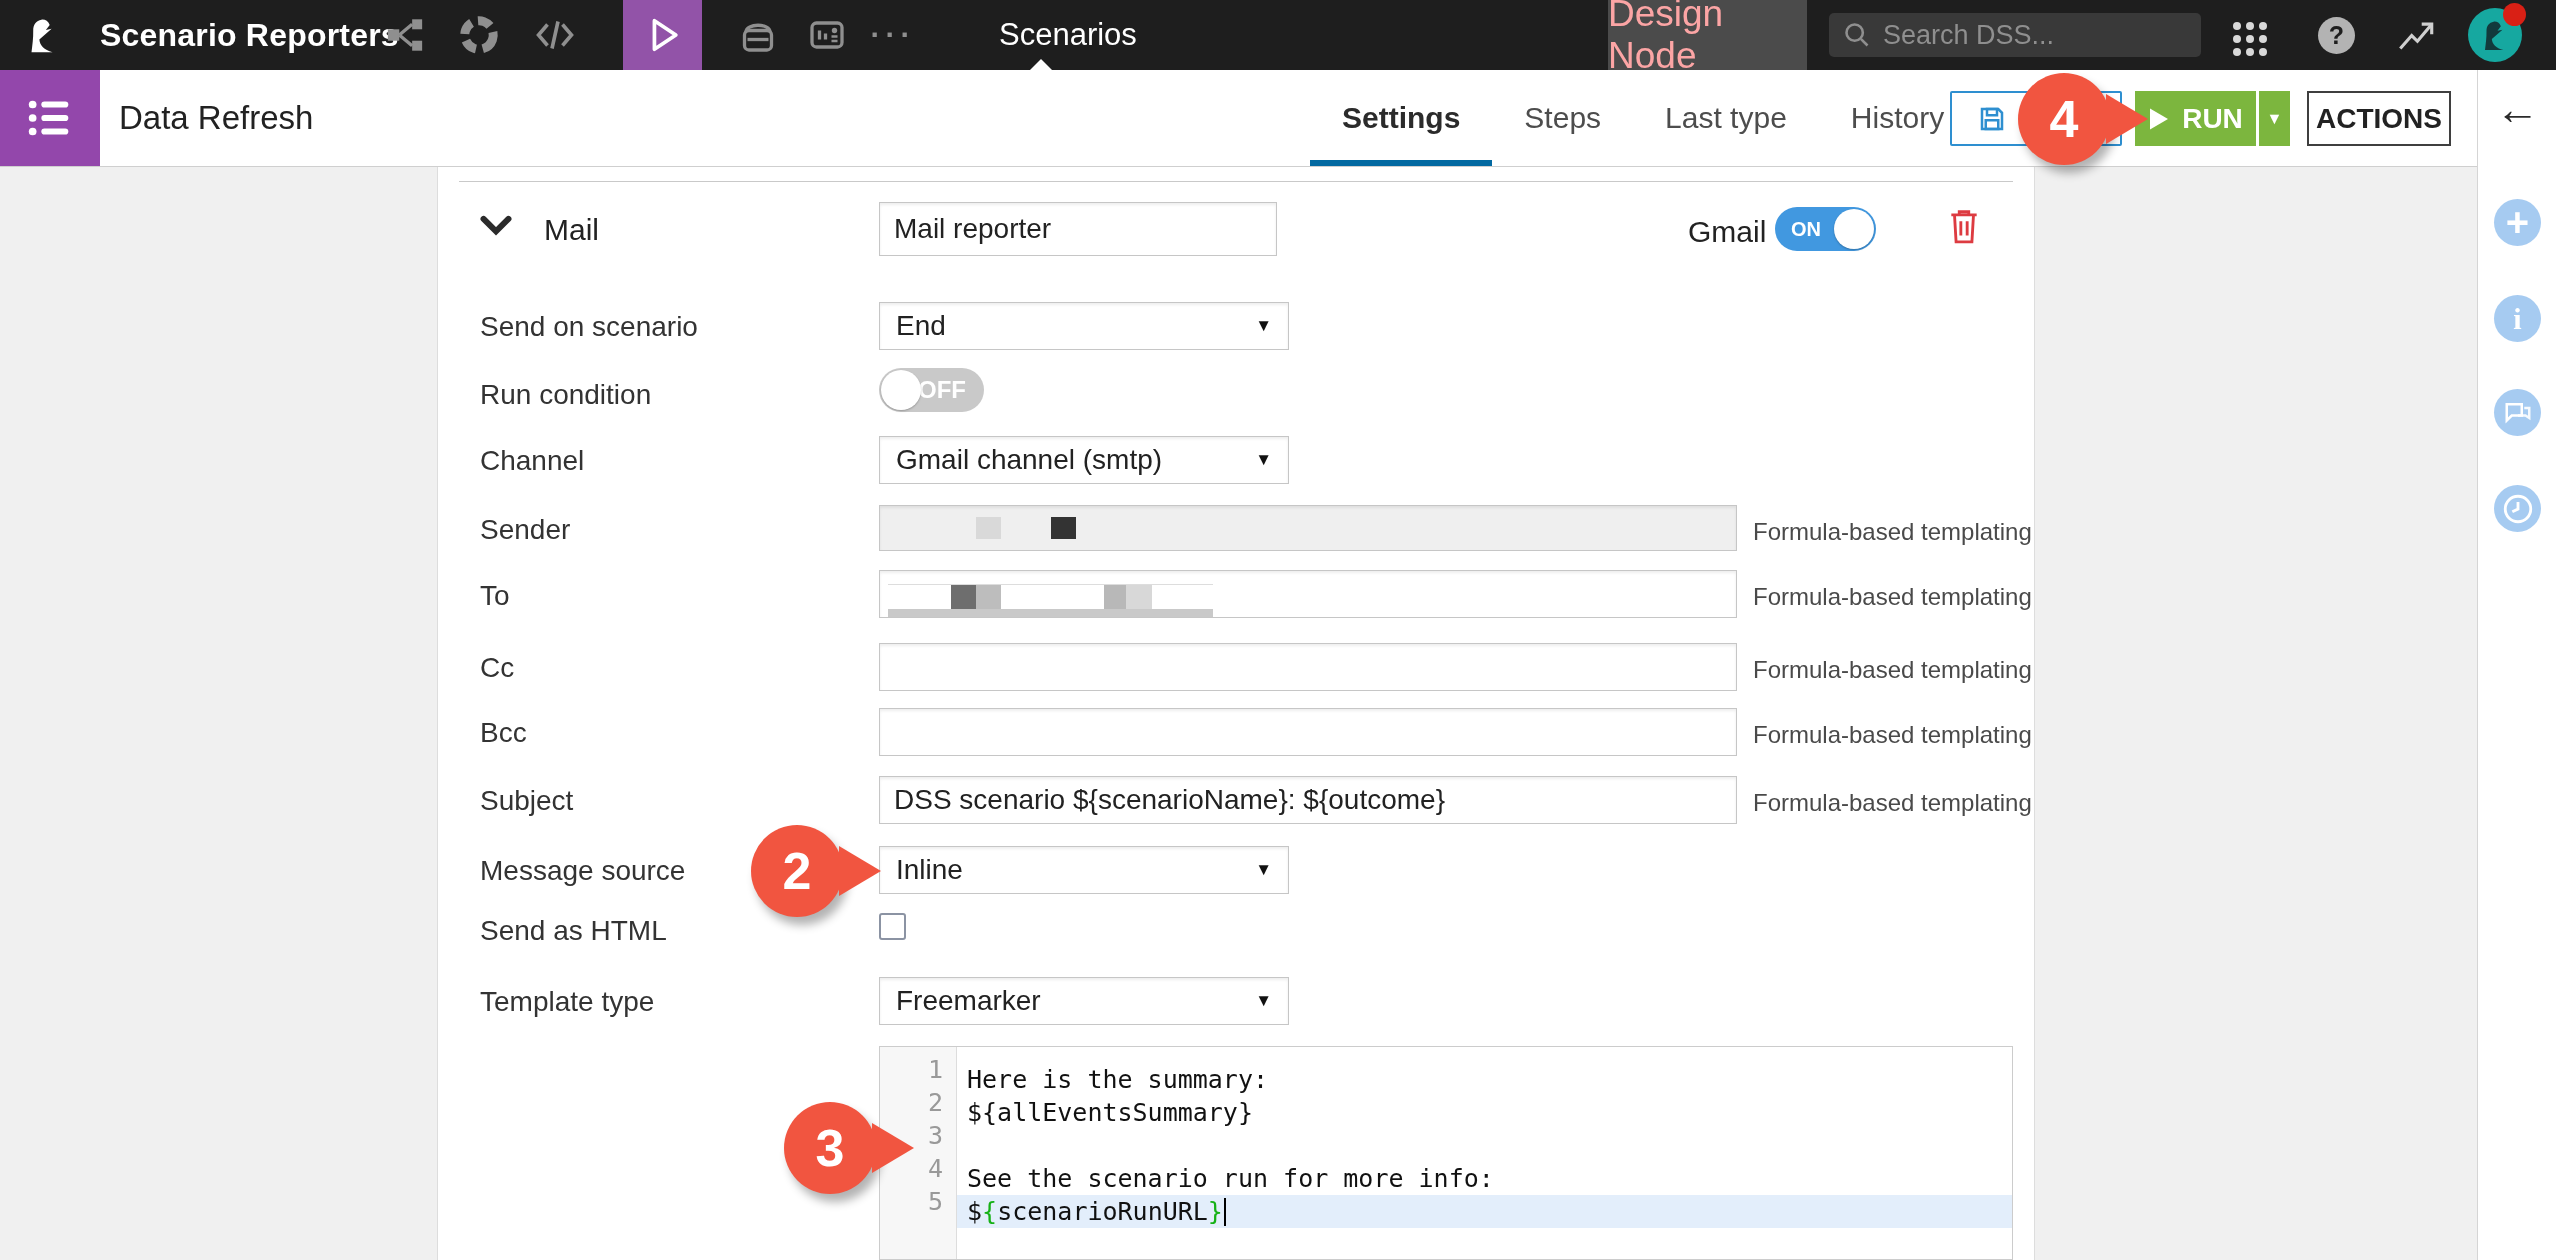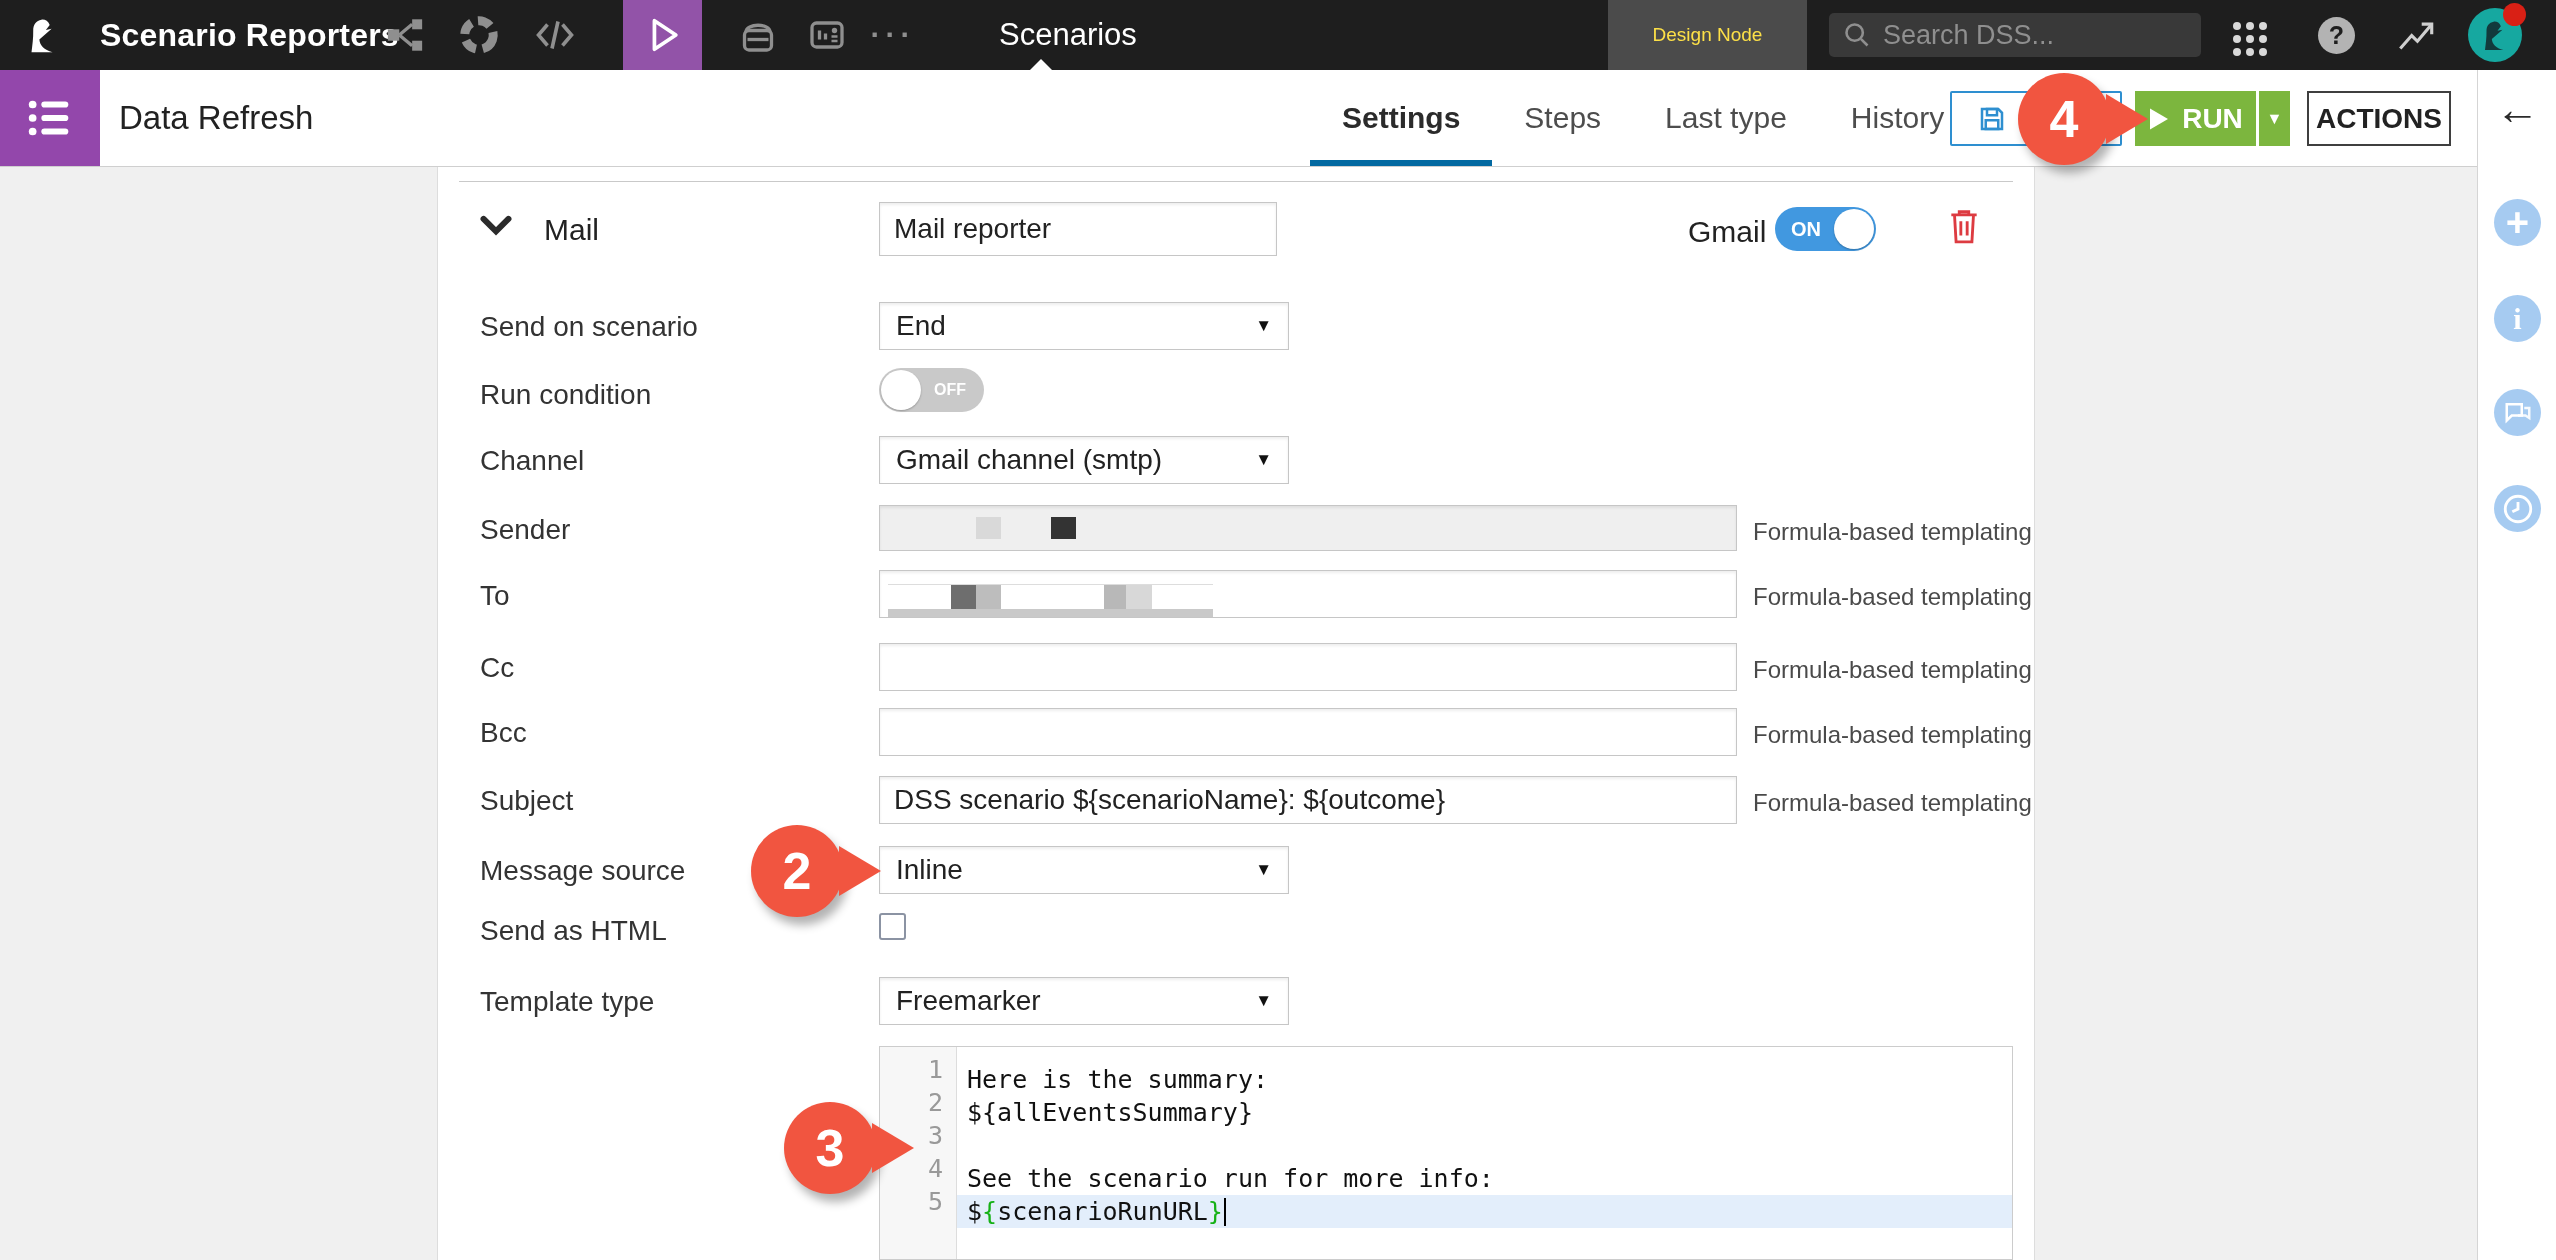--- a/index.html
+++ b/index.html
@@ -11,21 +11,21 @@
   .navbar { position:absolute; left:0; top:0; width:2556px; height:70px; background:#1e1e1e; }
   .nv { position:absolute; top:0; height:70px; display:flex; align-items:center; }
   .app-title { left:100px; color:#fff; font-size:32px; font-weight:600; letter-spacing:.2px; }
   .nav-ic { position:absolute; top:0; height:70px; width:58px; display:flex; align-items:center; justify-content:center; color:#8f8f8f; }
   .play-block { position:absolute; left:623px; top:0; width:79px; height:70px; background:#9253a8; display:flex; align-items:center; justify-content:center; }
   .ellipsis { font-size:30px; letter-spacing:5px; color:#8f8f8f; font-weight:700; }
   .scenarios-label { left:999px; color:#fff; font-size:31px; }
   .nav-caret { position:absolute; left:1030px; bottom:0; width:0; height:0;
     border-left:11px solid transparent; border-right:11px solid transparent; border-bottom:11px solid #ffffff; }
   .design-node { position:absolute; left:1608px; top:0; width:199px; height:70px; background:#4b4b4b;
-    color:#fde047; font-size:19px; display:flex; align-items:center; justify-content:center; }
+    color:#fca5a5; font-size:37px; display:flex; align-items:center; justify-content:center; }
   .search-box { position:absolute; left:1829px; top:13px; width:372px; height:44px; background:#393939;
     border-radius:5px; display:flex; align-items:center; padding:0 14px; }
   .search-box input { background:transparent; border:none; outline:none; color:#cfcfcf; font-size:27px;
     margin-left:12px; width:280px; font-family:"Liberation Sans",sans-serif; }
   .search-box input::placeholder { color:#8f8f8f; }
   .grid-icon { position:absolute; left:2233px; top:22px; width:40px; height:40px;
     display:grid; grid-template-columns:repeat(3,8px); grid-template-rows:repeat(3,8px); gap:5px; }
   .grid-icon span { width:8px; height:8px; border-radius:50%; background:#d9d9d9; }
   .help-icon { position:absolute; left:2318px; top:17px; width:37px; height:37px; border-radius:50%;
     background:#b3b3b3; color:#1e1e1e; font-size:25px; font-weight:700; display:flex; align-items:center; justify-content:center; }
@@ -71,21 +71,21 @@
   .tinput { position:absolute; left:441px; width:858px; height:48px; background:#fff; border:1px solid #c6c6c6;
     box-shadow:inset 0 2px 3px rgba(0,0,0,.07); font-size:28px; color:#222; padding:0 14px;
     font-family:"Liberation Sans",sans-serif; outline:none; }
   .tinput:disabled { background:#efefef; color:#555; }
 
   .toggle-on { position:absolute; width:101px; height:44px; border-radius:22px; background:#4198e0;
     color:#fff; font-size:20px; font-weight:700; display:flex; align-items:center; padding-left:16px; }
   .toggle-on .knob { position:absolute; right:2px; top:2px; width:40px; height:40px; border-radius:50%;
     background:#fff; box-shadow:0 1px 2px rgba(0,0,0,.25); }
   .toggle-off { position:absolute; left:441px; width:105px; height:44px; border-radius:22px; background:#c9c9c9;
-    color:#fff; font-size:16px; font-weight:700; display:flex; align-items:center; justify-content:flex-end; padding-right:18px; }
+    color:#fff; font-size:24px; font-weight:700; display:flex; align-items:center; justify-content:flex-end; padding-right:18px; }
   .toggle-off .knob { position:absolute; left:2px; top:2px; width:40px; height:40px; border-radius:50%;
     background:#fff; box-shadow:0 1px 2px rgba(0,0,0,.25); }
 
   .checkbox { position:absolute; left:441px; width:27px; height:27px; border:2px solid #8b93a3; border-radius:3px; background:#fff; }
 
   .redact { position:absolute; }
 
   
   .editor { position:absolute; left:441px; top:879px; width:1134px; height:214px; background:#fff;
     border:1px solid #ccc; overflow:hidden; font-family:"DejaVu Sans Mono",monospace; }

